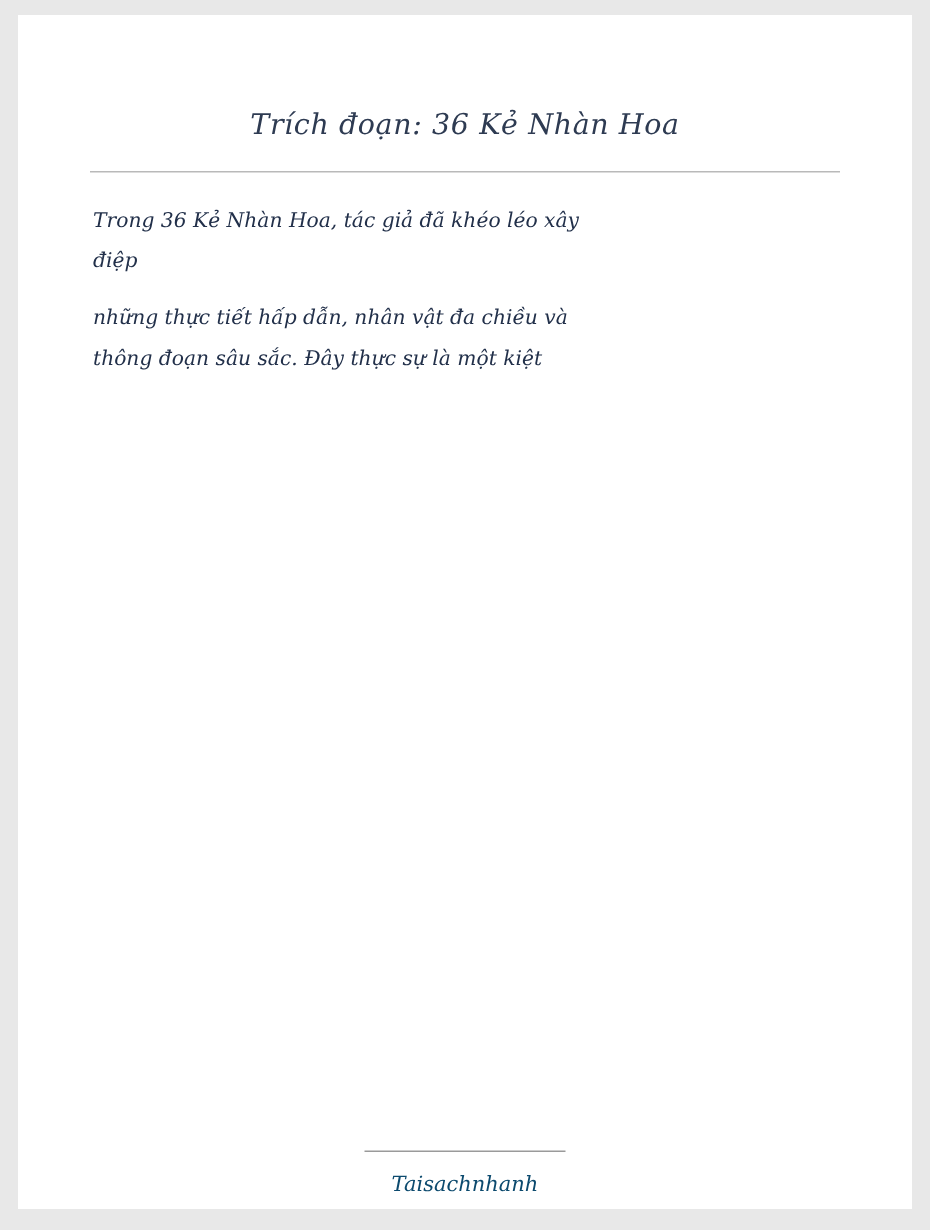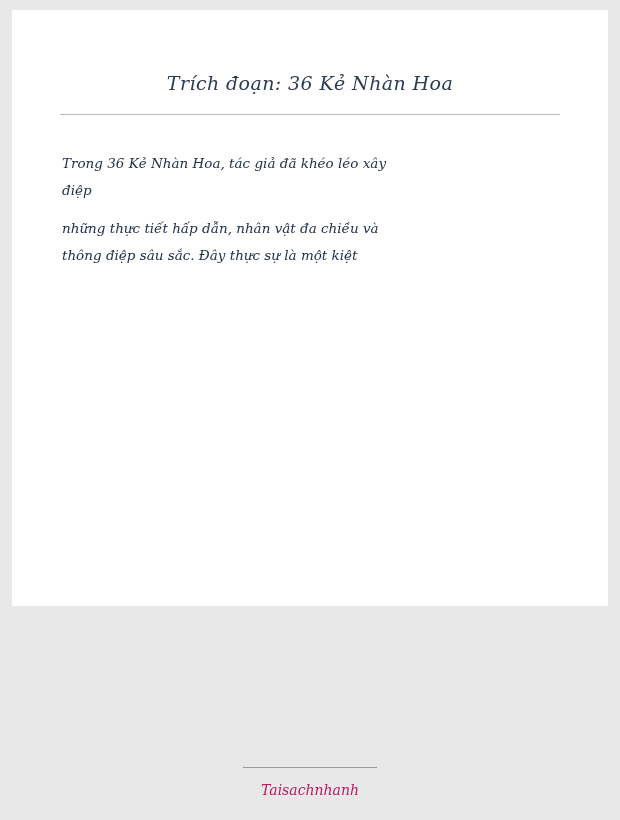--- a/index.html
+++ b/index.html
@@ -11,21 +11,21 @@
     height: 820px;
     background: #e8e8e8;
     font-family: "Liberation Serif", serif;
     overflow: hidden;
   }
   .page {
     position: absolute;
     left: 12px;
     top: 10px;
     width: 596px;
-    height: 596px;
+    height: 796px;
     background: #ffffff;
     box-sizing: border-box;
   }
   .doc-title {
     position: absolute;
     left: 0;
     right: 0;
     top: 62px;
     text-align: center;
     font-family: "DejaVu Serif", serif;
@@ -38,21 +38,21 @@
     position: absolute;
     left: 48px;
     width: 500px;
     top: 104px;
     height: 1px;
     background: #b9b9b9;
   }
   .body-text {
     position: absolute;
     left: 50px;
-    top: 140px;
+    top: 124px;
     width: 470px;
     font-family: "DejaVu Serif", serif;
     font-style: italic;
     font-size: 13.5px;
     line-height: 27px;
     color: #22304a;
   }
   .body-text .line {
     white-space: pre-wrap;
   }
@@ -70,37 +70,37 @@
   }
   .footer-text {
     position: absolute;
     left: 0;
     right: 0;
     top: 772px;
     text-align: center;
     font-family: "DejaVu Serif", serif;
     font-style: italic;
     font-size: 14px;
-    color: #be185d;
+    color: #0c4a6e;
   }
 </style>
 </head>
 <body>
 
 <div class="page">
 
   <div class="doc-title">Trích đoạn: 36 Kẻ Nhàn Hoa</div>
 
   <div class="title-rule"></div>
 
   <div class="body-text">
     <div class="line">Trong 36 Kẻ Nhàn Hoa, tác giả đã khéo léo xây</div>
     <div class="line">điệp</div>
     <div class="gap"></div>
     <div class="line">những thực tiết hấp dẫn, nhân vật đa chiều và</div>
-    <div class="line">thông điệp sâu sắc. Đây thực sự là một kiệt</div>
+    <div class="line">thông đoạn sâu sắc. Đây thực sự là một kiệt</div>
     <div class="gap"></div>
   </div>
 
   <div class="footer-rule"></div>
   <div class="footer-text">Taisachnhanh</div>
 
 </div>
 
 </body></html>

